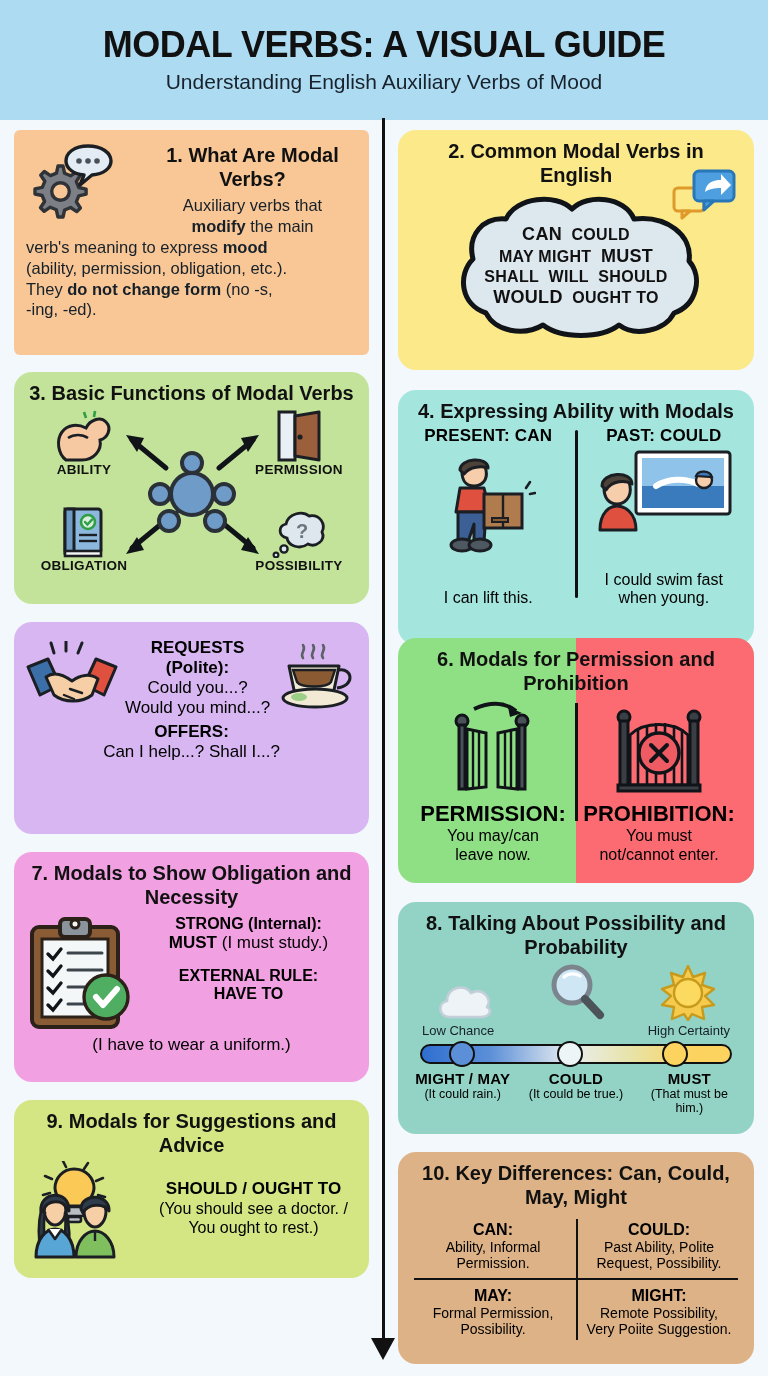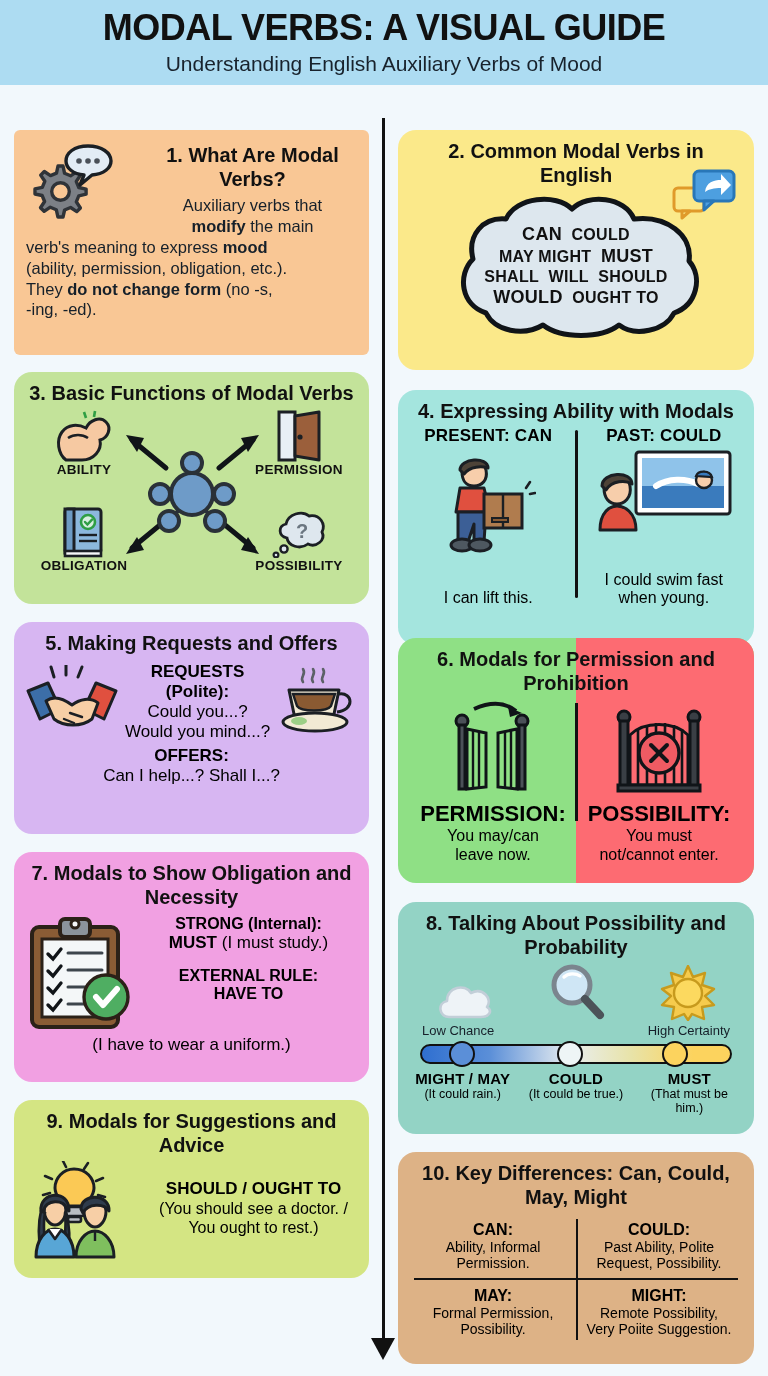--- a/index.html
+++ b/index.html
@@ -10,21 +10,21 @@
     overflow: hidden;
   }
   #page {
     position: relative;
     width: 768px; height: 1376px;
     background: #f2f8fc;
   }
 
   
   .header {
-    position: absolute; left: 0; top: 0; width: 768px; height: 85px;
+    position: absolute; left: 0; top: 0; width: 768px; height: 120px;
     background: #addcf2;
     display: flex; flex-direction: column;
     align-items: center; justify-content: center;
   }
   .header h1 {
     font-size: 36px; font-weight: bold; letter-spacing: -0.5px;
     color: #111; line-height: 1.05; white-space: nowrap;
   }
   .header h2 {
     font-size: 21px; font-weight: normal; color: #18222c;
@@ -351,21 +351,20 @@
             <span>I could swim fast</span><br>
             <span>when young.</span>
           </div>
         </div>
       </div>
     </div>
   </div>
 
   <div class="panel" id="p5">
     <div class="layer">
-      <div class="ptitle">5. Making Requests and Offers</div>
       <div class="row" style="margin-top:6px;">
         <svg width="92" height="74" viewBox="0 0 92 74">
           <path d="M2 26 L22 18 L34 44 L14 54 Z" fill="#3c6ea8" stroke="#1b1f24" stroke-width="3" stroke-linejoin="round"></path>
           <path d="M90 26 L70 18 L58 44 L78 54 Z" fill="#e0503f" stroke="#1b1f24" stroke-width="3" stroke-linejoin="round"></path>
           <path d="M20 36 C28 30 38 34 46 40 C54 34 64 32 72 38 L66 54 C56 62 38 62 28 54 Z" fill="#f7cfa6" stroke="#1b1f24" stroke-width="3" stroke-linejoin="round"></path>
           <g stroke="#1b1f24" stroke-width="2.4" stroke-linecap="round">
             <line x1="38" y1="54" x2="48" y2="58"></line>
               <line x1="44" y1="48" x2="56" y2="52"></line>
           </g>
           <g stroke="#1b1f24" stroke-width="3" stroke-linecap="round">
@@ -445,21 +444,21 @@
               <line x1="68" y1="26" x2="68" y2="86"></line>
                 <line x1="76" y1="30" x2="76" y2="86"></line>
             </g>
             <rect x="12" y="86" width="82" height="6" fill="#3a3f45" stroke="#101418" stroke-width="3"></rect>
             <circle cx="53" cy="54" r="20" fill="#ef5b63" stroke="#101418" stroke-width="3.4"></circle>
             <g stroke="#101418" stroke-width="4" stroke-linecap="round">
               <line x1="45" y1="46" x2="61" y2="62"></line>
                 <line x1="61" y1="46" x2="45" y2="62"></line>
             </g>
           </svg>
-          <div class="lab6">POSSIBILITY:</div>
+          <div class="lab6">PROHIBITION:</div>
           <div class="txt6">
             <span>You must</span><br>
             <span>not/cannot enter.</span>
           </div>
         </div>
       </div>
     </div>
   </div>
 
   <div class="panel" id="p7">

